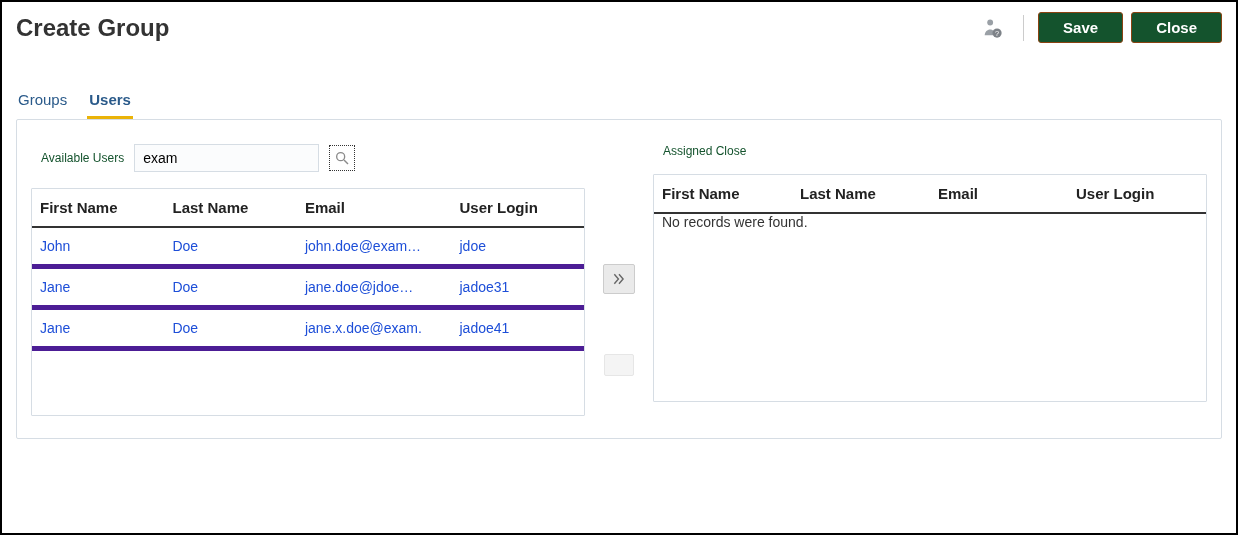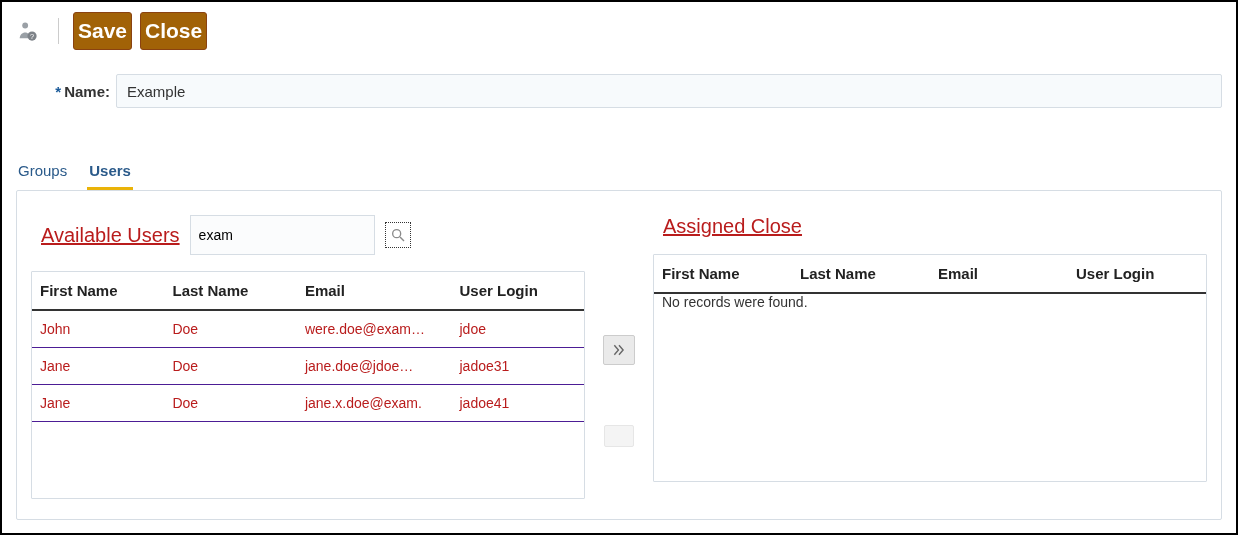--- a/index.html
+++ b/index.html
@@ -36,26 +36,26 @@
       align-items: center;
       padding-right: 6px;
     }
     .vdivider {
       width: 1px;
       height: 26px;
       background: #ccc;
       margin: 0 6px;
     }
     .btn {
-      background: #a16207;
+      background: #14532d;
       color: #fff;
       border: 1px solid #8a4211;
       border-radius: 3px;
-      padding: 6px 4px;
-      font-size: 21px;
+      padding: 6px 24px;
+      font-size: 15px;
       font-weight: bold;
       cursor: pointer;
     }
     .form-area {
       padding: 0 0 10px 0;
     }
     .form-row {
       display: flex;
       align-items: center;
       margin-bottom: 14px;
@@ -81,21 +81,21 @@
       border-radius: 2px;
       padding: 0 10px;
       font-size: 15px;
       color: #333;
     }
     .form-input.empty { background: #f9fbfc; }
     .tabs {
       display: flex;
       gap: 18px;
       border-bottom: 0;
-      margin-top: 24px;
+      margin-top: 8px;
     }
     .tab {
       padding: 6px 2px 8px;
       font-size: 15px;
       color: #2a5a8a;
       cursor: pointer;
       border-bottom: 3px solid transparent;
     }
     .tab.active {
       font-weight: bold;
@@ -125,27 +125,26 @@
       padding-top: 120px;
     }
     .section-head {
       display: flex;
       align-items: center;
       gap: 10px;
       margin-bottom: 16px;
       padding-left: 10px;
     }
     .section-title {
-      font-size: 20px;
-      color: #b91c1c;
-      text-decoration: underline;
+      font-size: 12px;
+      color: #14532d;
     }
     .search-input {
       width: 185px;
-      height: 40px;
+      height: 28px;
       border: 1px solid #d6dde4;
       background: #fbfcfd;
       padding: 0 8px;
       font-size: 14px;
     }
     .search-btn {
       width: 26px;
       height: 26px;
       border: 1px dotted #333;
       background: #fff;
@@ -168,22 +167,22 @@
     thead th {
       text-align: left;
       font-size: 15px;
       font-weight: bold;
       padding: 10px 8px;
       border-bottom: 2px solid #333;
       color: #222;
     }
     tbody td {
       padding: 10px 8px;
-      border-bottom: 1px solid #4c1d95;
-      color: #b91c1c;
+      border-bottom: 5px solid #4c1d95;
+      color: #1d4ed8;
       font-size: 14px;
       overflow: hidden;
       text-overflow: ellipsis;
       white-space: nowrap;
     }
     .no-records {
       padding: 0 8px;
       color: #333;
       font-size: 14px;
     }
@@ -209,42 +208,37 @@
       min-height: 228px;
     }
     .right-table-wrap {
       min-height: 228px;
     }
   </style>
 </head>
 <body>
 
 <div class="header">
+  <div class="page-title">Create Group</div>
   <div class="header-actions">
     <span class="person-icon">
       <svg width="22" height="22" viewBox="0 0 24 24">
         <circle cx="10" cy="6" r="3.2" fill="#9aa0a6"></circle>
         <path d="M4 20c0-4 3-6.5 6-6.5s6 2.5 6 6.5" fill="#9aa0a6"></path>
         <circle cx="17.5" cy="17.5" r="5" fill="#7d8288"></circle>
         <text x="17.5" y="20.6" text-anchor="middle" font-size="8" fill="#fff" font-family="Arial">?</text>
       </svg>
     </span>
     <div class="vdivider"></div>
     <button class="btn">Save</button>
     <button class="btn">Close</button>
   </div>
 </div>
 
 <div class="form-area">
-  <div class="form-row">
-    <div class="form-label">
-      <span class="req">*</span><span>Name:</span>
-    </div>
-    <input class="form-input" type="text" value="Example" style="">
-  </div>
 </div>
 
 <div class="tabs">
   <div class="tab">Groups</div>
   <div class="tab active">Users</div>
 </div>
 
 <div class="tab-panel">
 
   <div class="panel-left">
@@ -271,21 +265,21 @@
             <th>First Name</th>
             <th>Last Name</th>
             <th>Email</th>
             <th>User Login</th>
           </tr>
         </thead>
         <tbody>
           <tr>
             <td>John</td>
             <td>Doe</td>
-            <td>were.doe@exam…</td>
+            <td>john.doe@exam…</td>
             <td>jdoe</td>
           </tr>
           <tr>
             <td>Jane</td>
             <td>Doe</td>
             <td>jane.doe@jdoe…</td>
             <td>jadoe31</td>
           </tr>
           <tr>
             <td>Jane</td>

